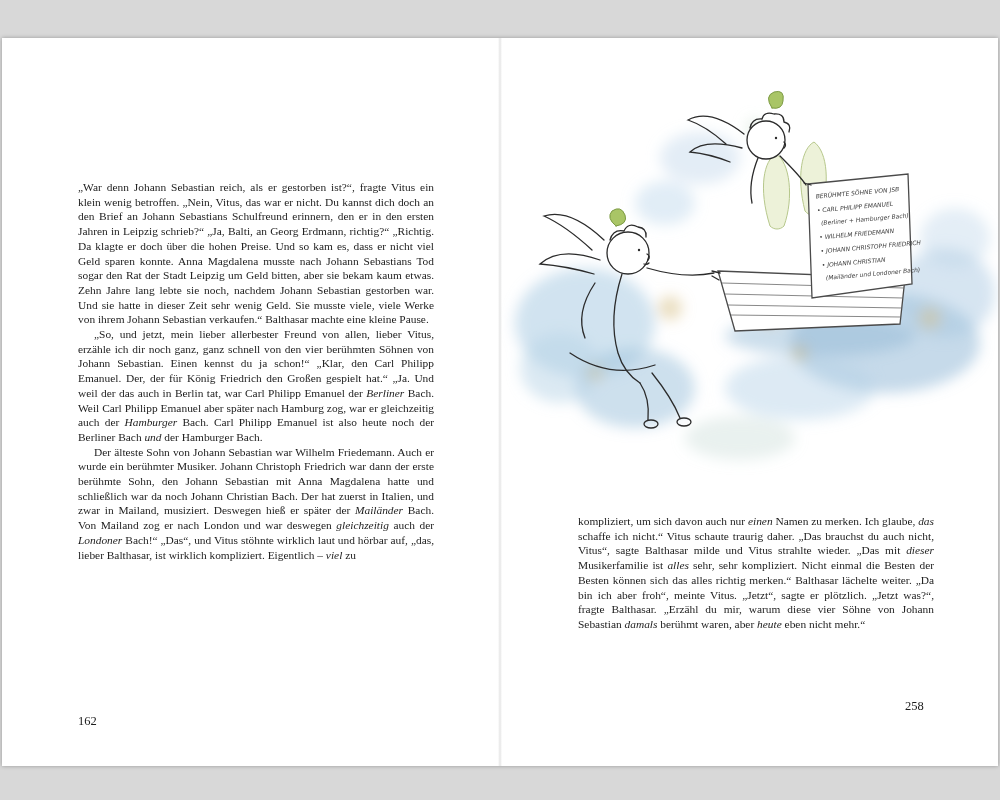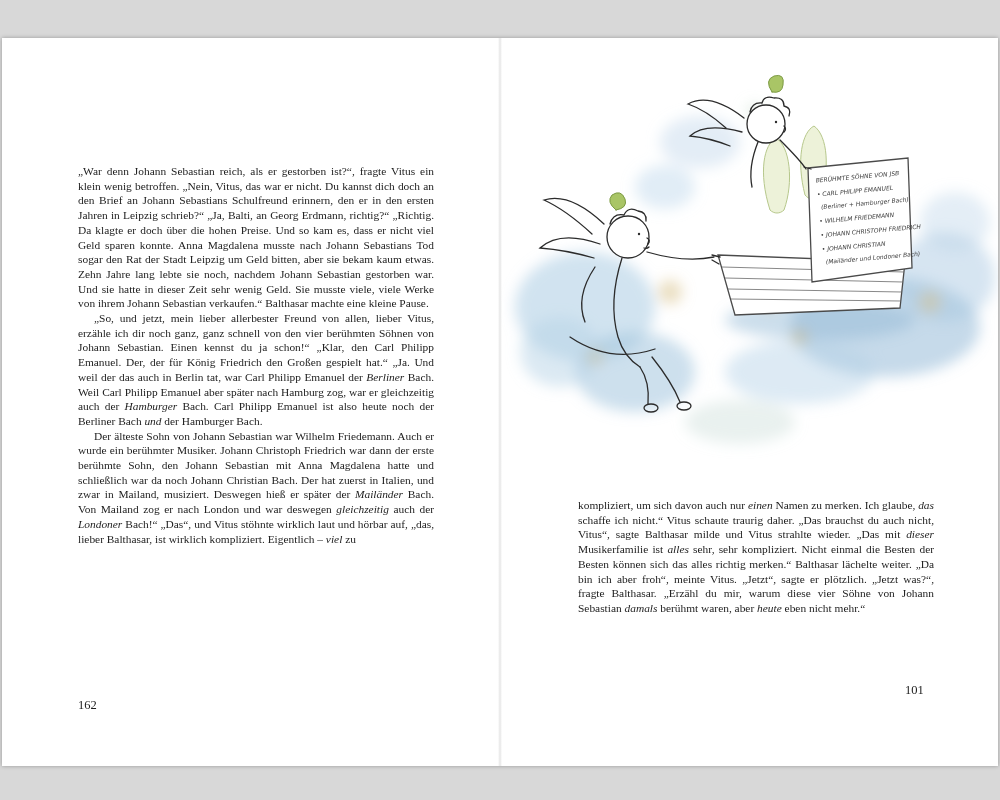--- a/index.html
+++ b/index.html
@@ -7,21 +7,21 @@
   body {
     background:#d8d8d8;
     font-family:"Liberation Serif","DejaVu Serif",serif;
     position:relative;
   }
   .spread {
     position:absolute; left:2px; top:38px; width:996px; height:728px;
     background:#ffffff;
     box-shadow:0 0 4px rgba(0,0,0,.3);
   }
-  .page { position:absolute; top:0; height:100%; width:498px;padding-left:21px; }
+  .page { position:absolute; top:16px; height:100%; width:498px;padding-left:21px; }
   .page-left  { left:0; }
   .page-right { left:498px; }
   .spine {
     position:absolute; left:496px; top:0; width:4px; height:100%;
     background:linear-gradient(90deg, rgba(0,0,0,0), rgba(0,0,0,.10), rgba(0,0,0,0));
   }
   .text-block {
     position:absolute; width:356px;
     font-size:11.4px; line-height:14.7px;
     color:#1c1c1c; text-align:justify;
@@ -141,16 +141,16 @@
           <path d="M152,305 Q172,330 180,350"></path>
           <ellipse cx="151" cy="356" rx="7" ry="4"></ellipse>
           <ellipse cx="184" cy="354" rx="7" ry="4"></ellipse>
         </g>
       </svg>
     </div>
 
     <div class="text-block">
       <p>kompliziert, um sich davon auch nur <em>einen</em> Namen zu merken. Ich glaube, <em>das</em> schaffe ich nicht.“ Vitus schaute traurig daher. „Das brauchst du auch nicht, Vitus“, sagte Balthasar milde und Vitus strahlte wieder. „Das mit <em>dieser</em> Musikerfamilie ist <em>alles</em> sehr, sehr kompliziert. Nicht einmal die Besten der Besten können sich das alles richtig merken.“ Balthasar lächelte weiter. „Da bin ich aber froh“, meinte Vitus. „Jetzt“, sagte er plötzlich. „Jetzt was?“, fragte Balthasar. „Erzähl du mir, warum diese vier Söhne von Johann Sebastian <em>damals</em> berühmt waren, aber <em>heute</em> eben nicht mehr.“</p>
     </div>
-    <div class="page-number">101</div>
+    <div class="page-number">258</div>
   </div>
 
 </div>
 
 </body></html>

